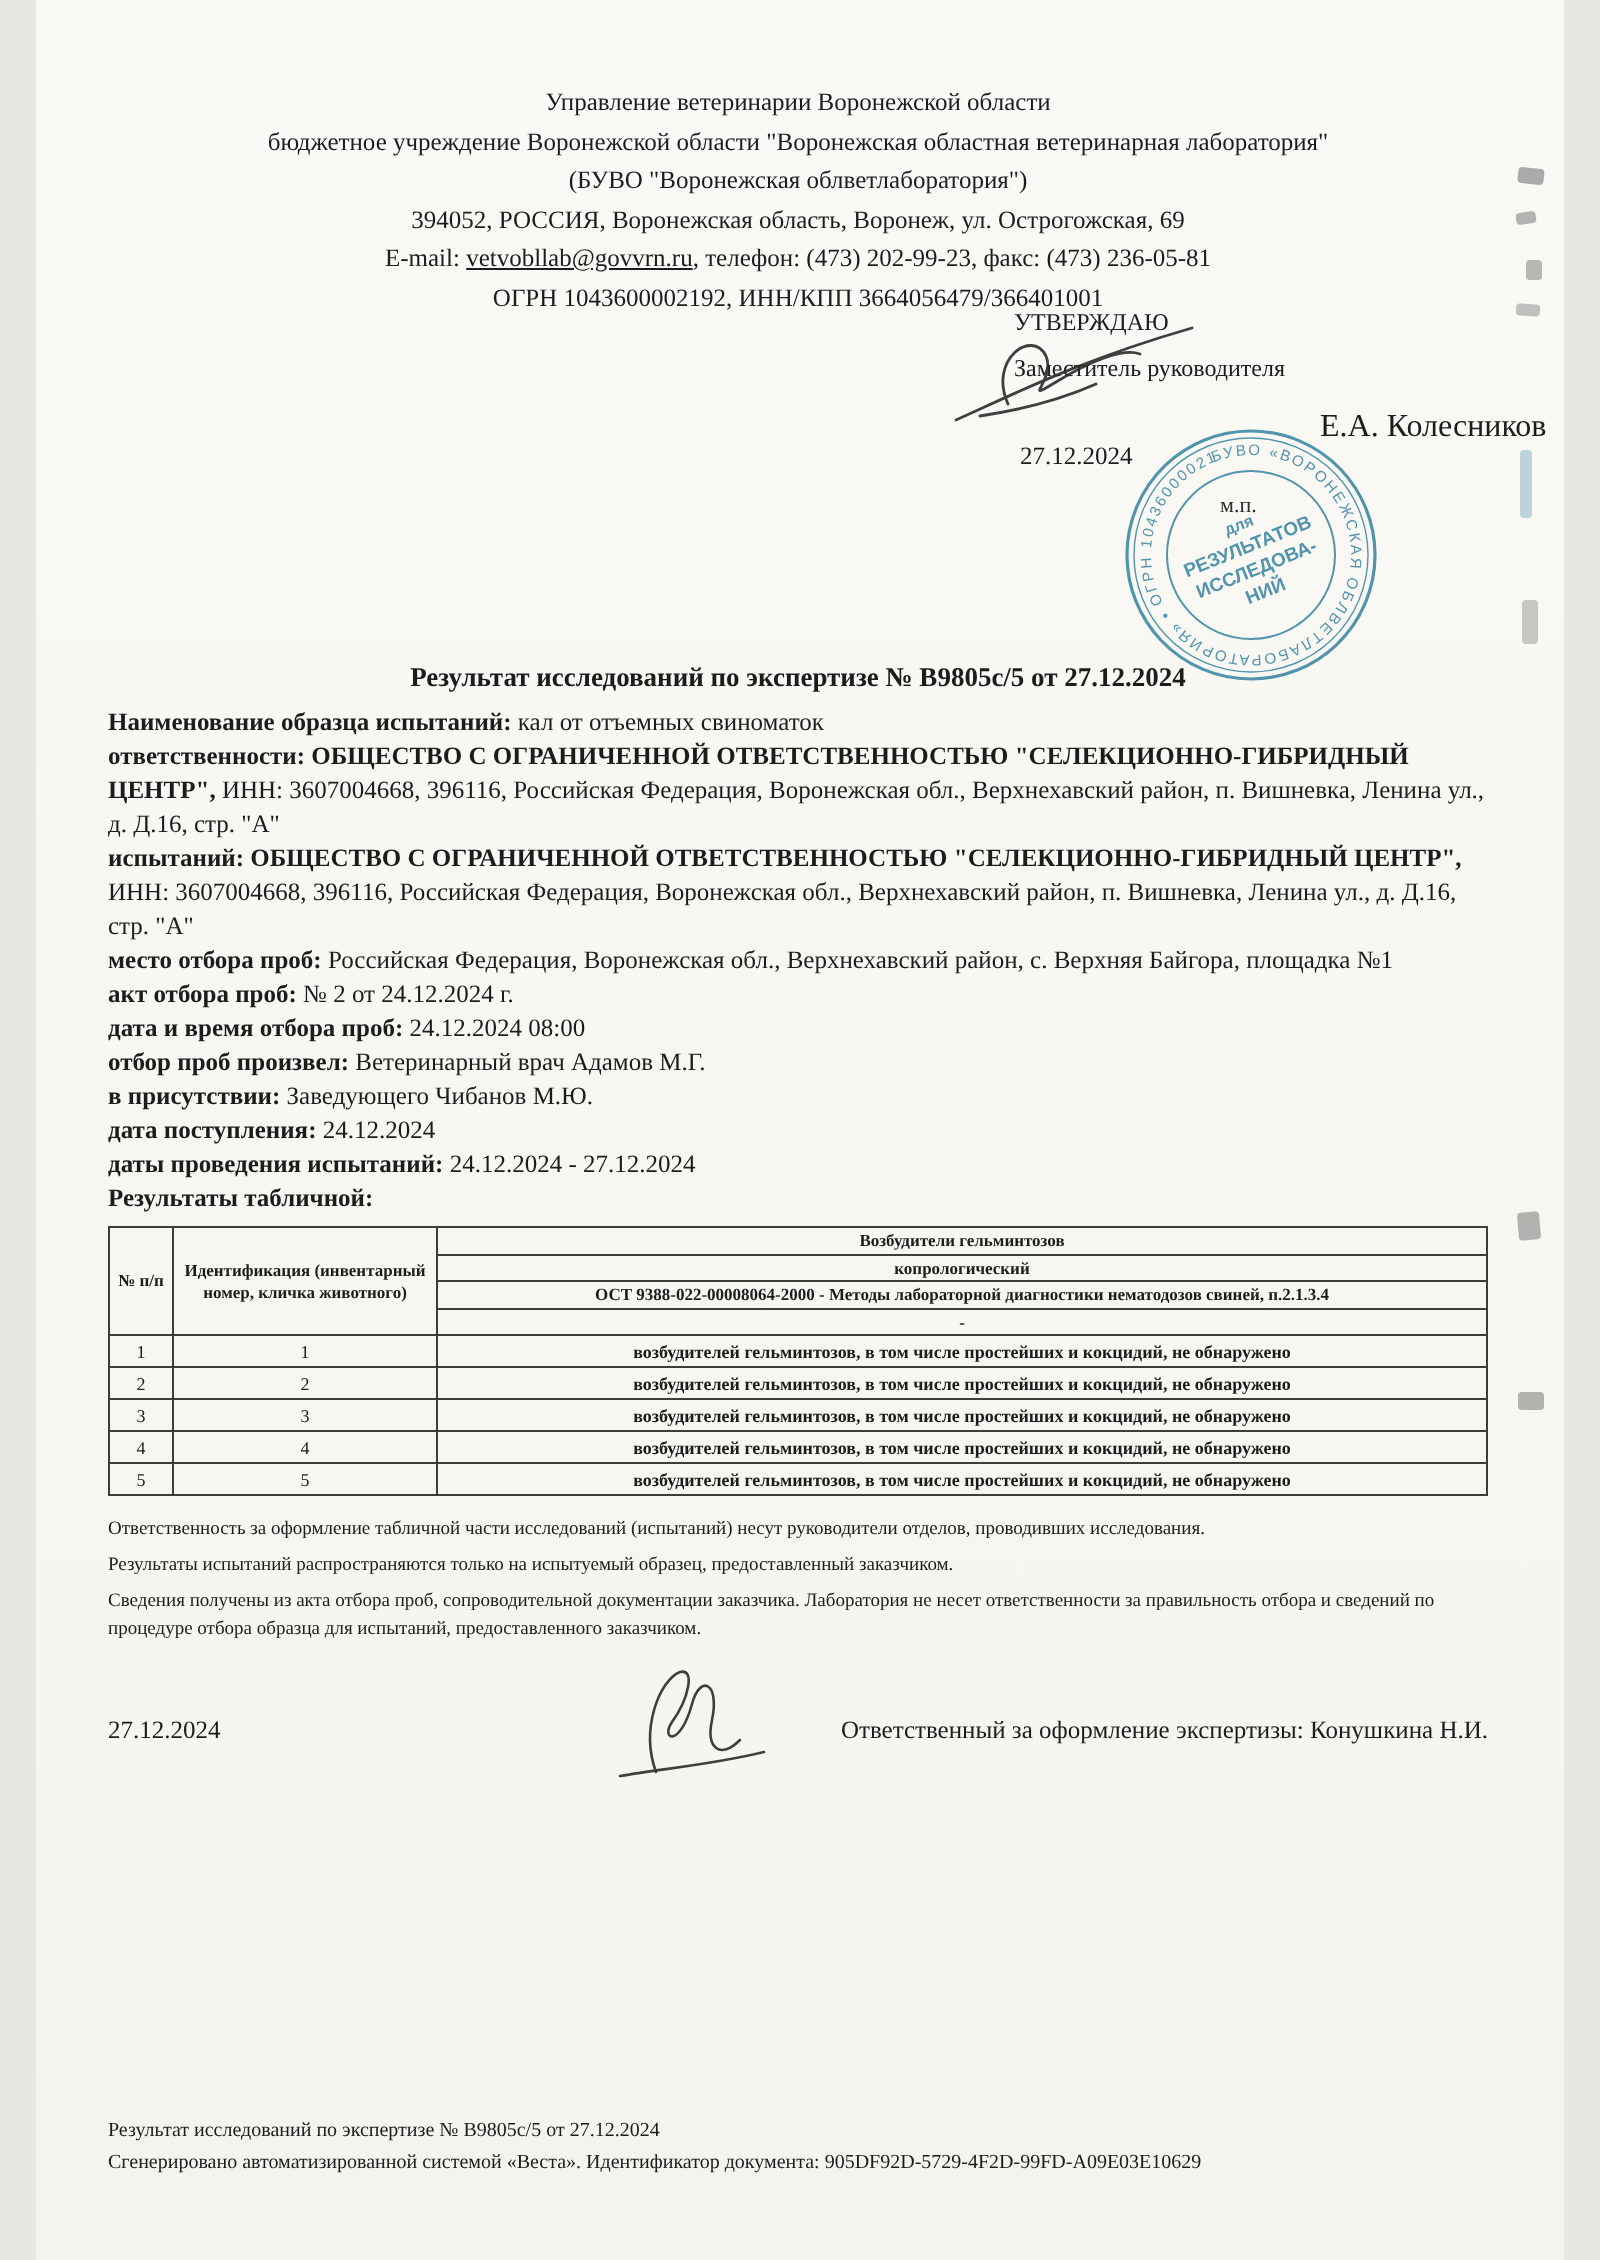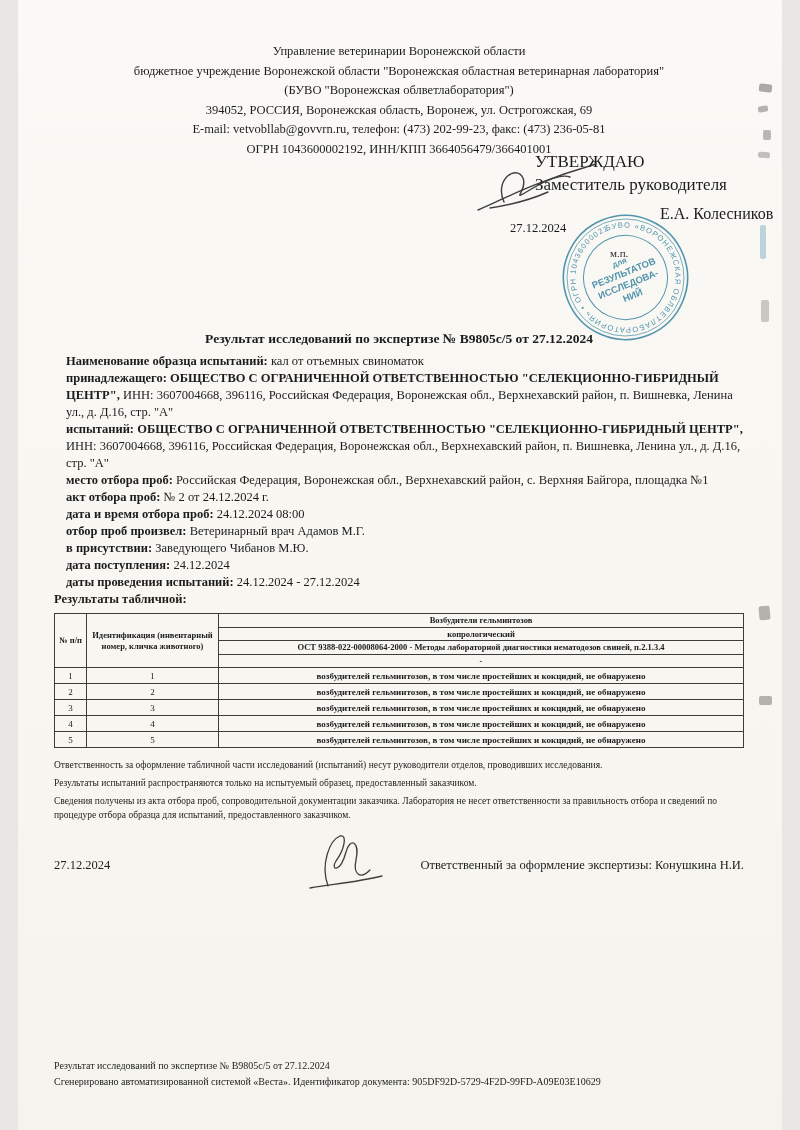--- a/index.html
+++ b/index.html
@@ -9,41 +9,41 @@
     margin:0 auto;
     background:linear-gradient(180deg,#faf9f5 0%,#f7f6f1 60%,#f4f3ee 100%);
     font-family:"Liberation Serif","DejaVu Serif",serif;
     color:#1c1c1c;
     overflow:hidden;
   }
   .content{padding:42px 38px 0 36px;}
 
   
   .letterhead{text-align:center;font-size:12.5px;line-height:19.5px;}
-  .letterhead .email{}
-
-  
-  .approval{position:absolute;left:517px;top:150px;font-size:17px;line-height:23px;}
+  .letterhead .email{text-decoration:underline;}
+
+  
+  .approval{position:absolute;left:489px;top:150px;font-size:12px;line-height:23px;}
   .approver-name{position:absolute;left:642px;top:205px;font-size:16px;}
   .approval-date{position:absolute;left:492px;top:221px;font-size:12.5px;}
   .seal-mark{position:absolute;left:592px;top:247px;font-size:11px;color:#2c2c2c;}
 
   .sig1{position:absolute;left:452px;top:158px;}
   .sig2{position:absolute;left:268px;top:830px;}
 
   .stamp{position:absolute;left:530px;top:200px;opacity:.82;}
 
   
   .title{
     margin:172px 0 0 0;text-align:center;
     font-size:13.5px;font-weight:bold;
   }
 
   
-  .fields{margin-top:6px;margin-left:12px;}
+  .fields{margin-top:6px;}
   .fields p{margin:0;font-size:12.5px;line-height:17px;}
   .fields b{font-weight:bold;}
   .results-label{margin:0;font-size:12.5px;font-weight:bold;line-height:17px;}
 
   
   table.results{
     width:100%;border-collapse:collapse;margin-top:5px;
     table-layout:fixed;
   }
   table.results th,table.results td{
@@ -83,21 +83,21 @@
       <div>(БУВО "Воронежская облветлаборатория")</div>
       <div>394052, РОССИЯ, Воронежская область, Воронеж, ул. Острогожская, 69</div>
       <div><span>E-mail:</span> <span class="email">vetvobllab@govvrn.ru</span><span>,  телефон: (473) 202-99-23, факс: (473) 236-05-81</span></div>
       <div>ОГРН 1043600002192, ИНН/КПП 3664056479/366401001</div>
     </div>
 
     <h1 class="title">Результат исследований по экспертизе № В9805с/5 от 27.12.2024</h1>
 
     <section class="fields">
       <p><b>Наименование образца испытаний:</b> <span>кал от отъемных свиноматок</span></p>
-      <p><b>принадлежащего:</b> <b>ОБЩЕСТВО С ОГРАНИЧЕННОЙ ОТВЕТСТВЕННОСТЬЮ "СЕЛЕКЦИОННО-ГИБРИДНЫЙ ЦЕНТР",</b> <span>ИНН: 3607004668, 396116, Российская Федерация, Воронежская обл., Верхнехавский район, п. Вишневка, Ленина ул., д. Д.16, стр. "А"</span></p>
+      <p><b>ответственности:</b> <b>ОБЩЕСТВО С ОГРАНИЧЕННОЙ ОТВЕТСТВЕННОСТЬЮ "СЕЛЕКЦИОННО-ГИБРИДНЫЙ ЦЕНТР",</b> <span>ИНН: 3607004668, 396116, Российская Федерация, Воронежская обл., Верхнехавский район, п. Вишневка, Ленина ул., д. Д.16, стр. "А"</span></p>
       <p><b>испытаний:</b> <b>ОБЩЕСТВО С ОГРАНИЧЕННОЙ ОТВЕТСТВЕННОСТЬЮ "СЕЛЕКЦИОННО-ГИБРИДНЫЙ ЦЕНТР",</b> <span>ИНН: 3607004668, 396116, Российская Федерация, Воронежская обл., Верхнехавский район, п. Вишневка, Ленина ул., д. Д.16, стр. "А"</span></p>
       <p><b>место отбора проб:</b> <span>Российская Федерация, Воронежская обл., Верхнехавский район, с. Верхняя Байгора, площадка №1</span></p>
       <p><b>акт отбора проб:</b> <span>№ 2 от 24.12.2024 г.</span></p>
       <p><b>дата и время отбора проб:</b> <span>24.12.2024 08:00</span></p>
       <p><b>отбор проб произвел:</b> <span>Ветеринарный врач Адамов М.Г.</span></p>
       <p><b>в присутствии:</b> <span>Заведующего Чибанов М.Ю.</span></p>
       <p><b>дата поступления:</b> <span>24.12.2024</span></p>
       <p><b>даты проведения испытаний:</b> <span>24.12.2024 - 27.12.2024</span></p>
     </section>
 

